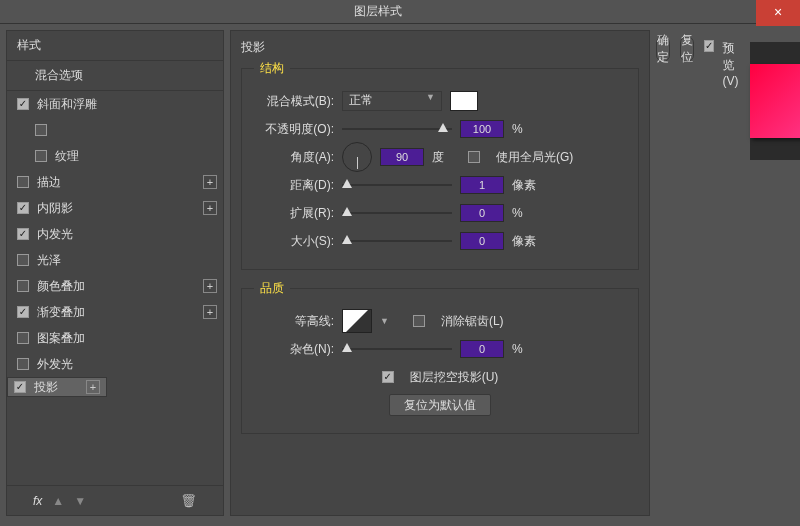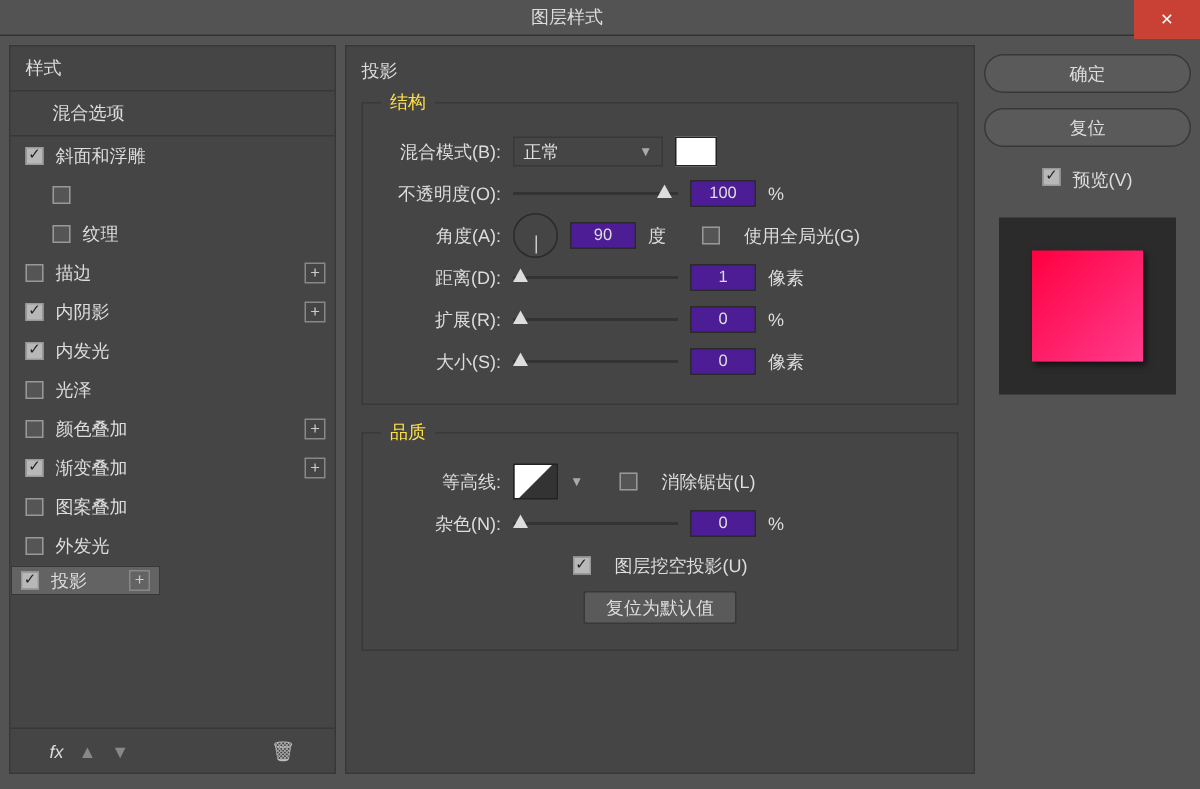--- a/index.html
+++ b/index.html
@@ -23,33 +23,33 @@
 .plus{width:14px;height:14px;border:1px solid #888;display:flex;align-items:center;justify-content:center;font-size:11px;color:#ccc}
 .left-foot{height:30px;border-top:1px solid #383838;display:flex;align-items:center;padding:0 26px;gap:10px}
 .left-foot .fx{font-style:italic}
 .left-foot .sp{flex:1}
 .mid{flex:1;padding:8px 10px}
 .mid-title{margin-bottom:4px}
 fieldset{border:1px solid #383838;padding:10px 12px 14px;margin-bottom:10px}
 legend{padding:0 6px;color:#fde047}
 .row{display:flex;align-items:center;height:28px;gap:8px}
 .row .rlab{width:80px;text-align:right}
-.sel{background:#454545;border:1px solid #383838;height:20px;width:100px;padding:0 6px;display:flex;align-items:center;justify-content:space-between}
+.sel{background:#454545;border:1px solid #383838;height:20px;width:100px;padding:0 6px;display:flex;justify-content:space-between}
 .sel .car{font-size:9px;color:#aaa}
 .swatch{width:28px;height:20px;background:#fff;border:1px solid #222}
 .slider{position:relative;flex:0 0 110px;height:14px;display:flex;align-items:center}
 .slider .track{height:2px;background:#333;width:100%}
 .slider .thumb{position:absolute;top:1px;width:0;height:0;border-left:5px solid transparent;border-right:5px solid transparent;border-bottom:9px solid #ddd}
 .numfield{width:44px;height:18px;background:#4c1d95;border:1px solid #2a2a2a;color:#ddd;text-align:center;font-size:11px}
 .unit{width:28px}
 .angle{width:30px;height:30px;border:1px solid #2a2a2a;border-radius:50%;position:relative;background:#454545}
 .angle::after{content:"";position:absolute;left:50%;top:50%;width:1px;height:12px;background:#ccc;transform-origin:top;transform:rotate(0deg)}
 .contour{width:30px;height:24px;background:linear-gradient(135deg,#fff 49%,#333 51%);border:1px solid #222}
 .btn{background:#5a5a5a;border:1px solid #383838;height:22px;padding:0 14px;display:flex;align-items:center;justify-content:center;border-radius:2px}
-.right{width:138px;display:flex;flex-direction:column;gap:10px;padding-top:6px}
+.right{width:138px;display:flex;flex-direction:row;gap:10px;padding-top:6px}
 .rbtn{background:#5a5a5a;border:1px solid #383838;height:26px;border-radius:13px;display:flex;align-items:center;justify-content:center}
 .preview-chk{display:flex;align-items:flex-start;justify-content:center;gap:0;margin-top:4px}
 .preview{width:118px;height:118px;background:#2b2b2b;margin:6px auto 0;display:flex;align-items:center;justify-content:center}
 .preview .sq{width:74px;height:74px;background:linear-gradient(135deg,#ff0040,#ff3b8d);box-shadow:2px 2px 4px rgba(0,0,0,.6)}
 .trash{font-size:13px;color:#bbb}
 </style>
 </head>
 <body>
 
 <div class="titlebar">

